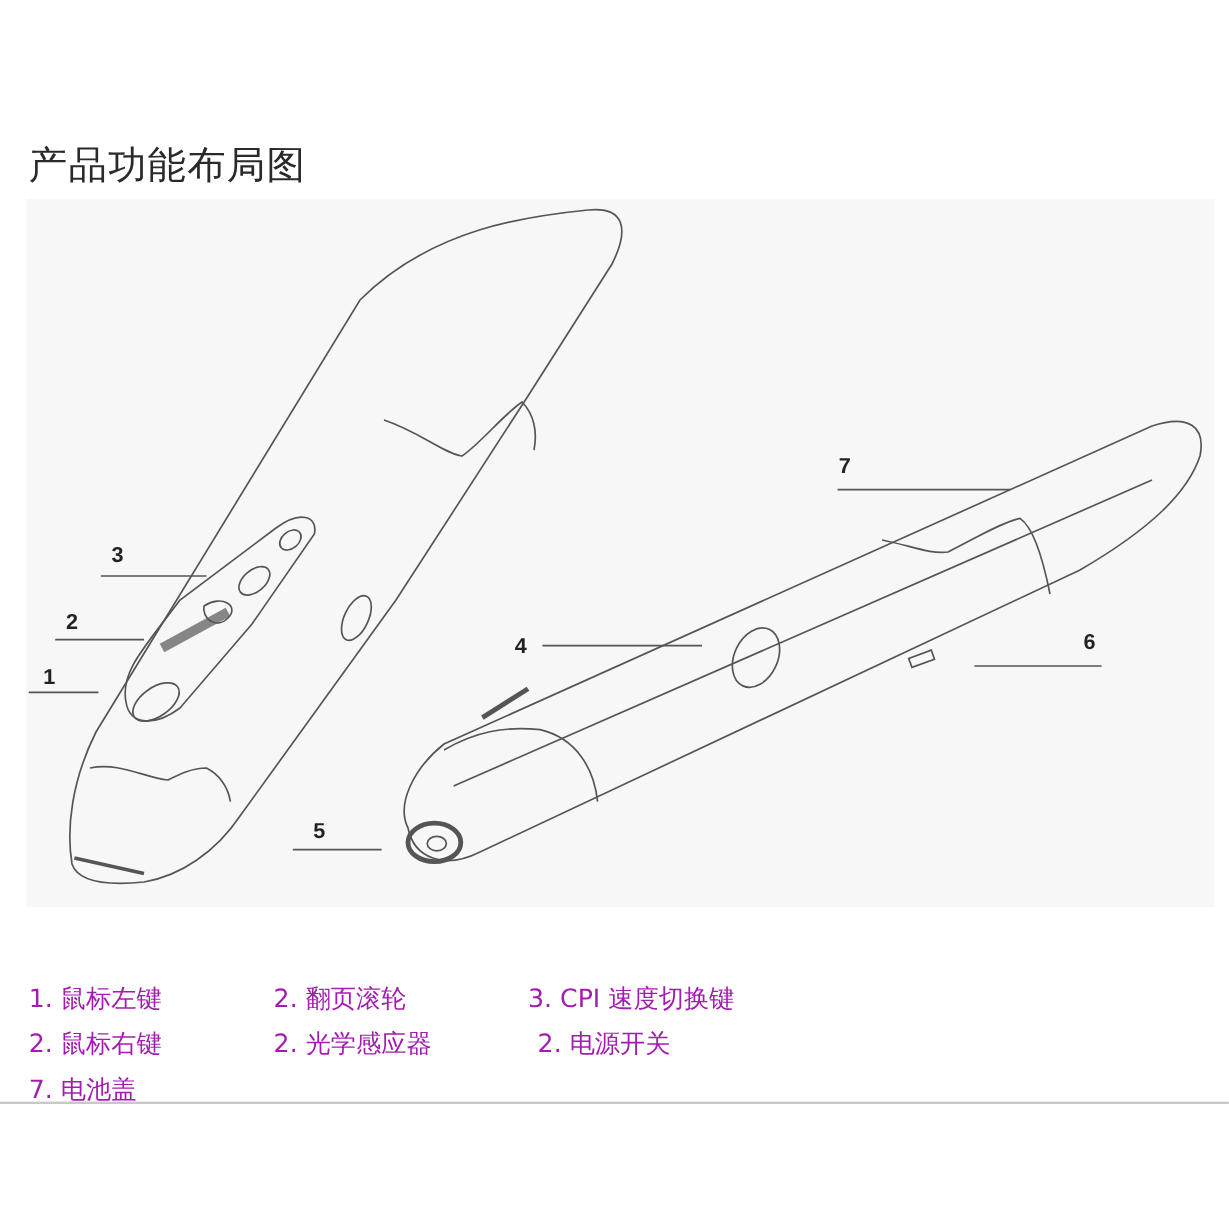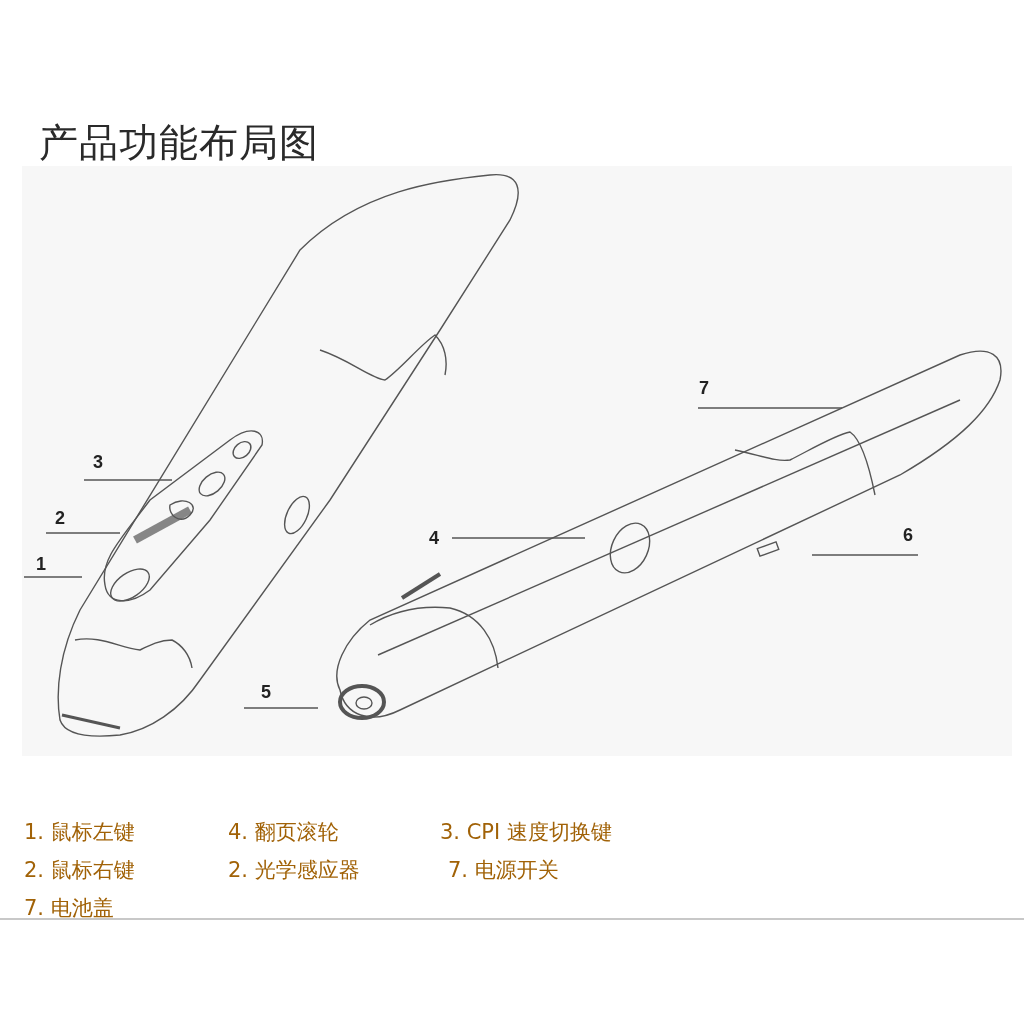--- a/index.html
+++ b/index.html
@@ -1,26 +1,26 @@
 <!DOCTYPE html>
 <html><head>
 <meta charset="utf-8">
 <style>
   html, body { margin:0; padding:0; background:#ffffff; }
   body { width:1024px; height:1024px; position:relative; overflow:hidden;
          font-family:"DejaVu Sans", sans-serif; color:#333; }
-  .title { position:absolute; left:24px; top:116px; font-size:39px; color:#2a2a2a;
-           letter-spacing:1px; font-family:"DejaVu Sans", sans-serif;margin-left:15px; }
+  .title { position:absolute; left:24px; top:116px; font-size:32px; color:#2a2a2a;
+           letter-spacing:1px; font-family:"DejaVu Sans", sans-serif; }
   .figure { position:absolute; left:22px; top:166px; width:990px; height:590px;
             background:#f7f7f7; }
   .figure svg { position:absolute; left:0; top:0; }
   .callout { position:absolute; font-size:18px; font-weight:bold; color:#222;
              font-family:"Liberation Sans", sans-serif; }
   .legend { position:absolute; left:24px; top:818px; width:700px; }
-  .legend-item { position:absolute; font-size:21px; color:#a16207; white-space:nowrap;
+  .legend-item { position:absolute; font-size:21px; color:#a21caf; white-space:nowrap;
                  font-family:"DejaVu Sans", sans-serif; }
   .divider { position:absolute; left:0; top:918px; width:1024px; height:2px; background:#c8c8c8; }
 </style>
 </head>
 <body>
 
 <div class="title">产品功能布局图</div>
 
 <div class="figure">
   <svg width="990" height="590" viewBox="22 166 990 590">
@@ -63,21 +63,21 @@
 <div class="callout" style="left:36px;top:554px;">1</div>
 <div class="callout" style="left:55px;top:508px;">2</div>
 <div class="callout" style="left:93px;top:452px;">3</div>
 <div class="callout" style="left:429px;top:528px;">4</div>
 <div class="callout" style="left:261px;top:682px;">5</div>
 <div class="callout" style="left:903px;top:525px;">6</div>
 <div class="callout" style="left:699px;top:378px;">7</div>
 
 <div class="legend">
   <div class="legend-item" style="left:0;top:0;">1. 鼠标左键</div>
-  <div class="legend-item" style="left:204px;top:0;">4. 翻页滚轮</div>
+  <div class="legend-item" style="left:204px;top:0;">2. 翻页滚轮</div>
   <div class="legend-item" style="left:416px;top:0;">3. CPI 速度切换键</div>
   <div class="legend-item" style="left:0;top:38px;">2. 鼠标右键</div>
   <div class="legend-item" style="left:204px;top:38px;">2. 光学感应器</div>
-  <div class="legend-item" style="left:424px;top:38px;">7. 电源开关</div>
+  <div class="legend-item" style="left:424px;top:38px;">2. 电源开关</div>
   <div class="legend-item" style="left:0;top:76px;">7. 电池盖</div>
 </div>
 
 <div class="divider"></div>
 
 </body></html>

